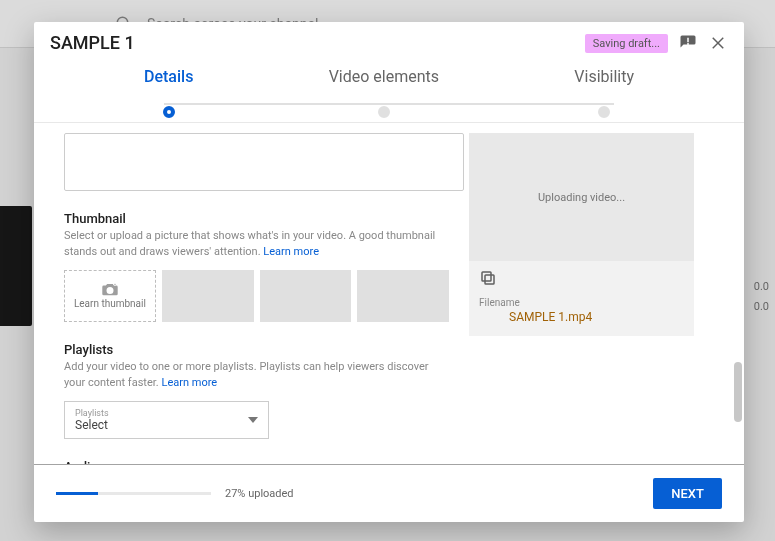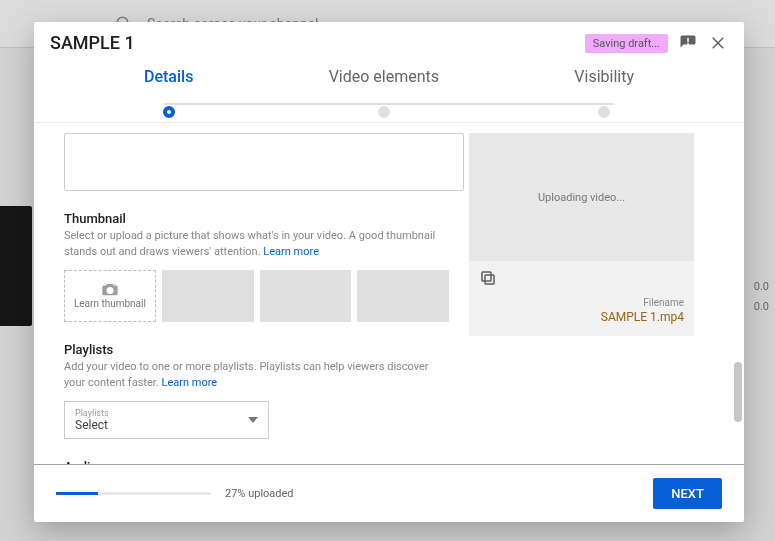--- a/index.html
+++ b/index.html
@@ -29,21 +29,21 @@
   .step { display:flex; flex-direction:column; align-items:center; font-size:16px; gap:20px; z-index:2; }
   .step-label { color:#666; }
   .step.active .step-label { color:#065fd4; font-weight:500; }
   .step-dot { width:12px; height:12px; border-radius:50%; background:#e0e0e0; border:3px solid #e0e0e0; }
   .step.active .step-dot { background:#fff; border:4px solid #065fd4; width:12px; height:12px; }
   .step-line { position:absolute; top:40px; left:130px; right:130px; height:2px; background:#e0e0e0; z-index:1; }
 
   
   .modal-body { flex:1; overflow:auto; padding:0 0 0 30px; display:flex; }
   .left-col { width:405px; padding-right:20px; }
-  .right-col { width:230px; padding-top:10px;text-align:right; }
+  .right-col { width:230px; padding-top:10px; }
 
   .desc-box { width:400px; height:58px; border:1px solid #ccc; border-radius:2px; margin-top:10px; }
 
   .section { margin-top:20px; }
   .sec-title { font-size:13px; font-weight:500; color:#212121; }
   .sec-sub { font-size:11px; color:#888; line-height:1.45; margin-top:2px; }
   .link { color:#065fd4; cursor:pointer; }
 
   .thumbs { display:flex; gap:6px; margin-top:10px; }
   .thumb-upload { width:96px; height:52px; border:1px dashed #bdbdbd; display:flex; flex-direction:column; align-items:center; justify-content:center; font-size:10px; color:#777; gap:2px; cursor:pointer; }

